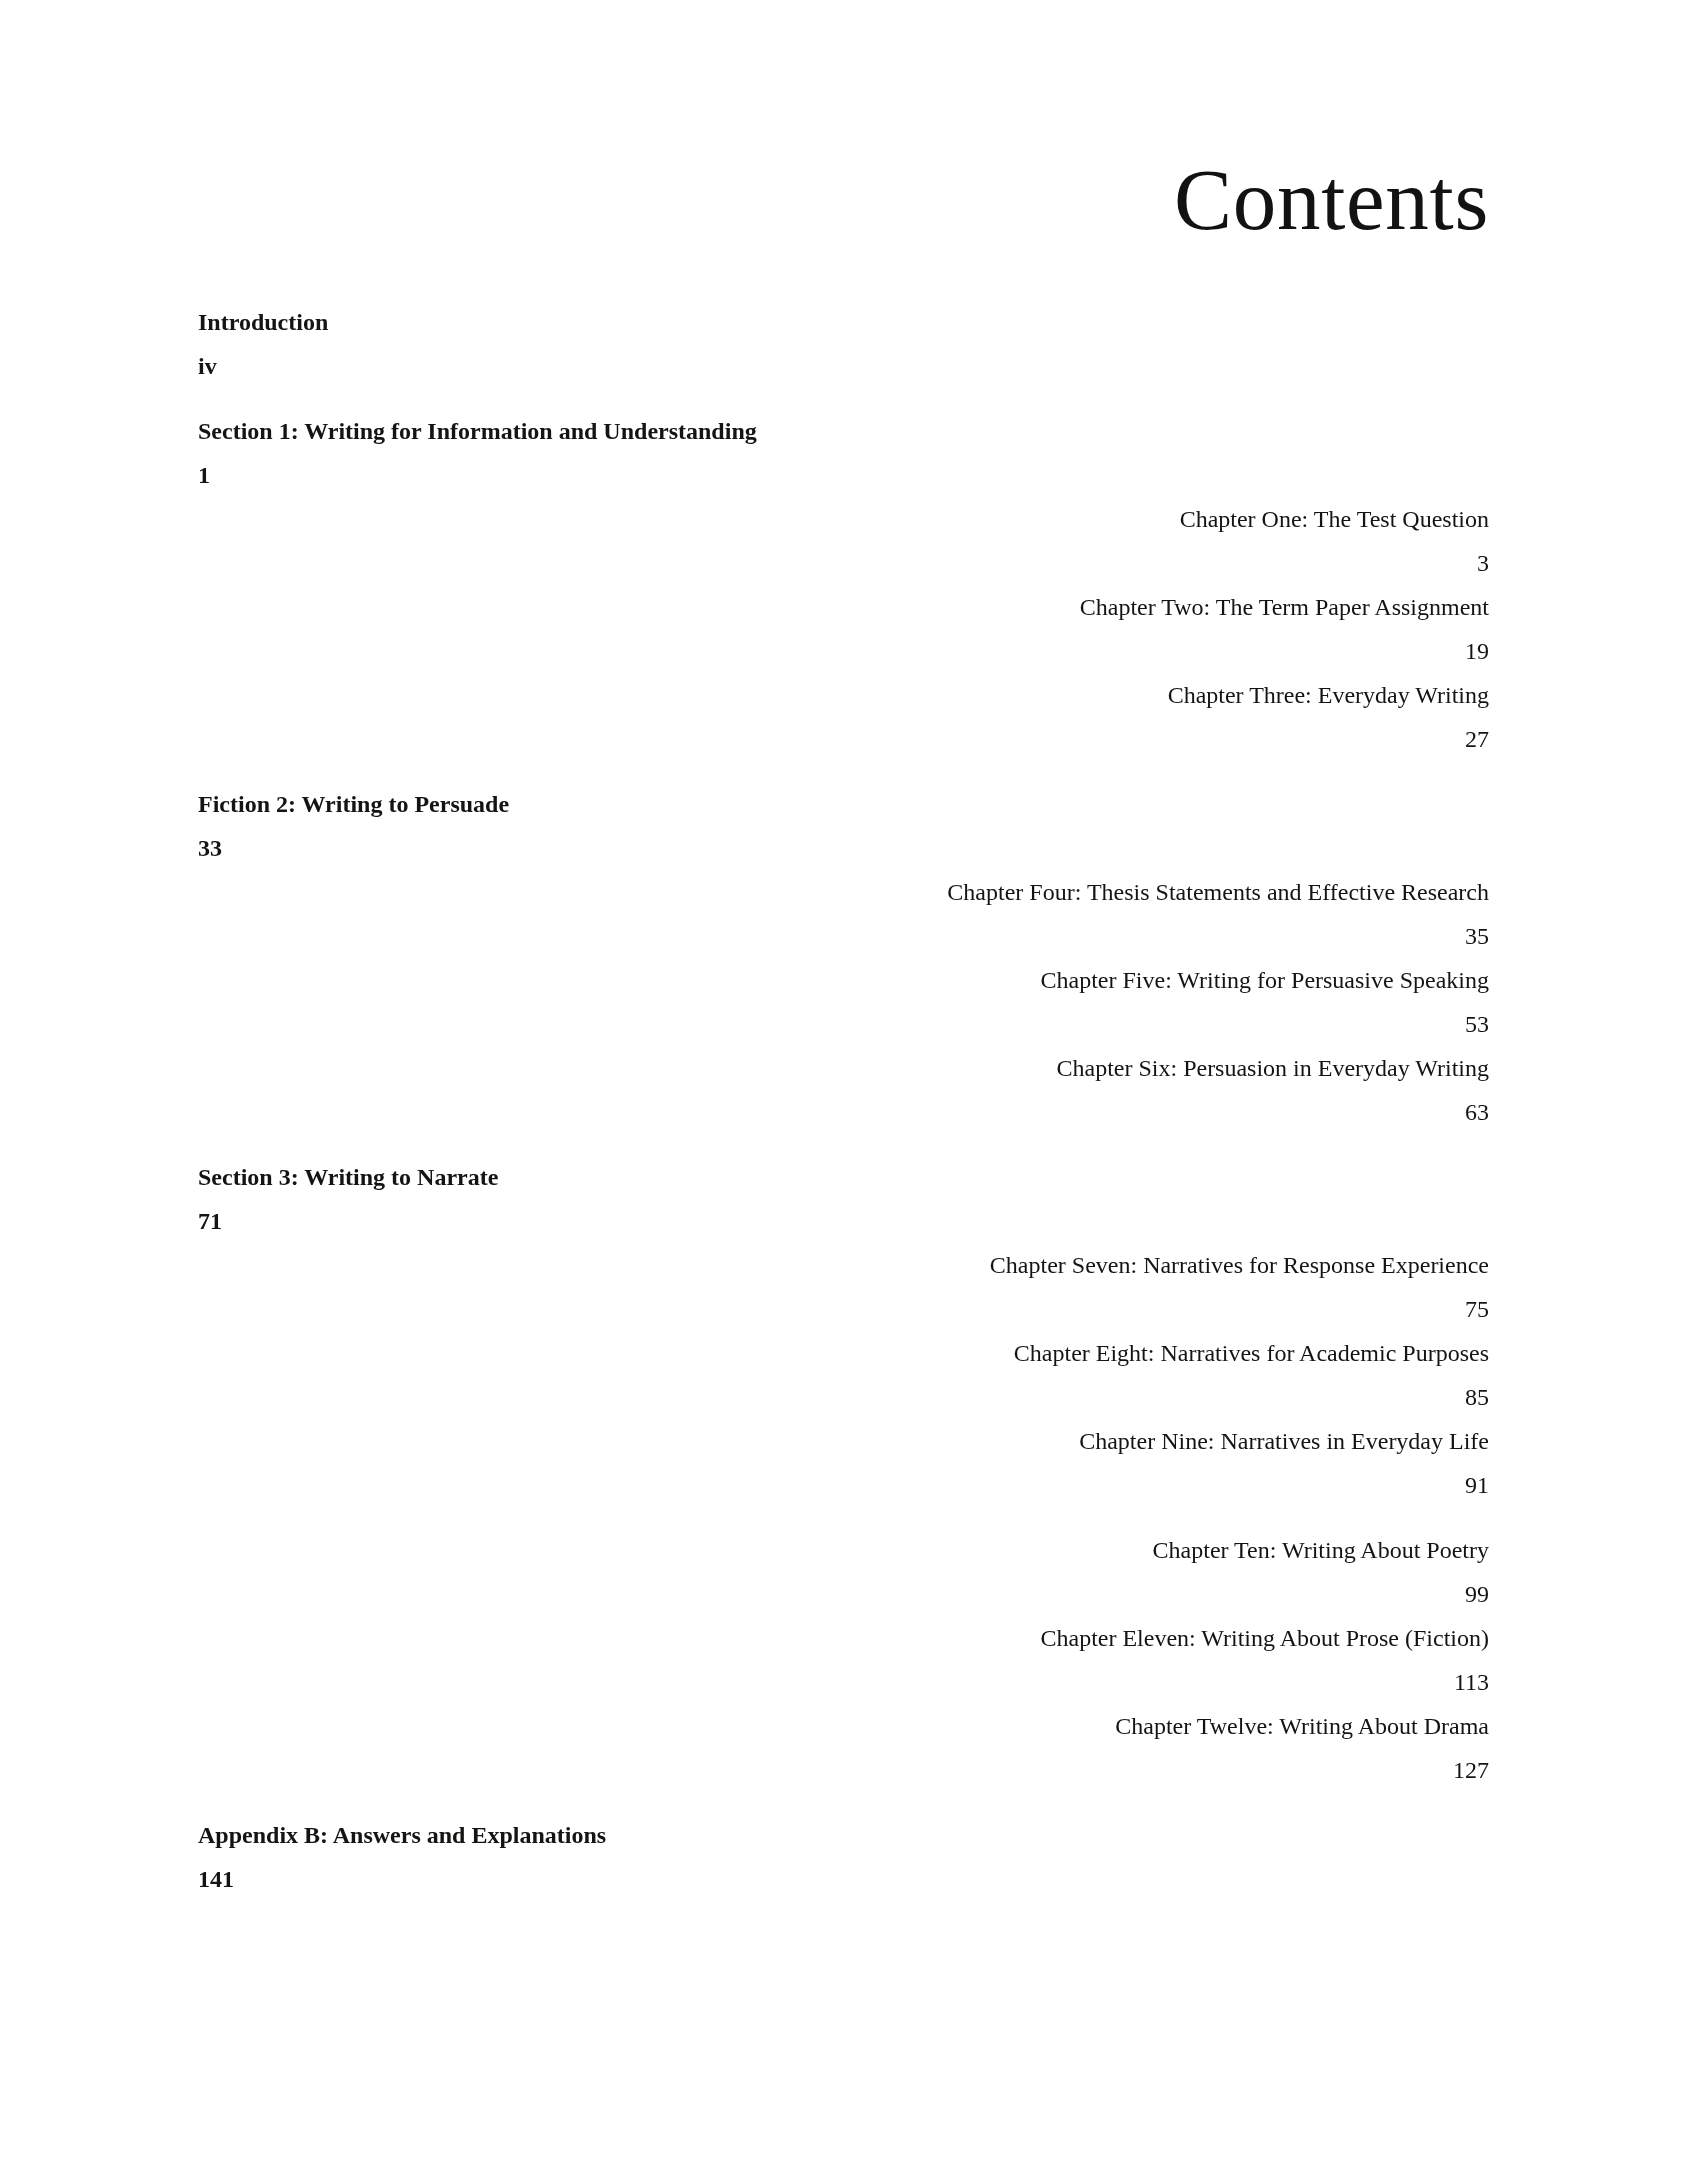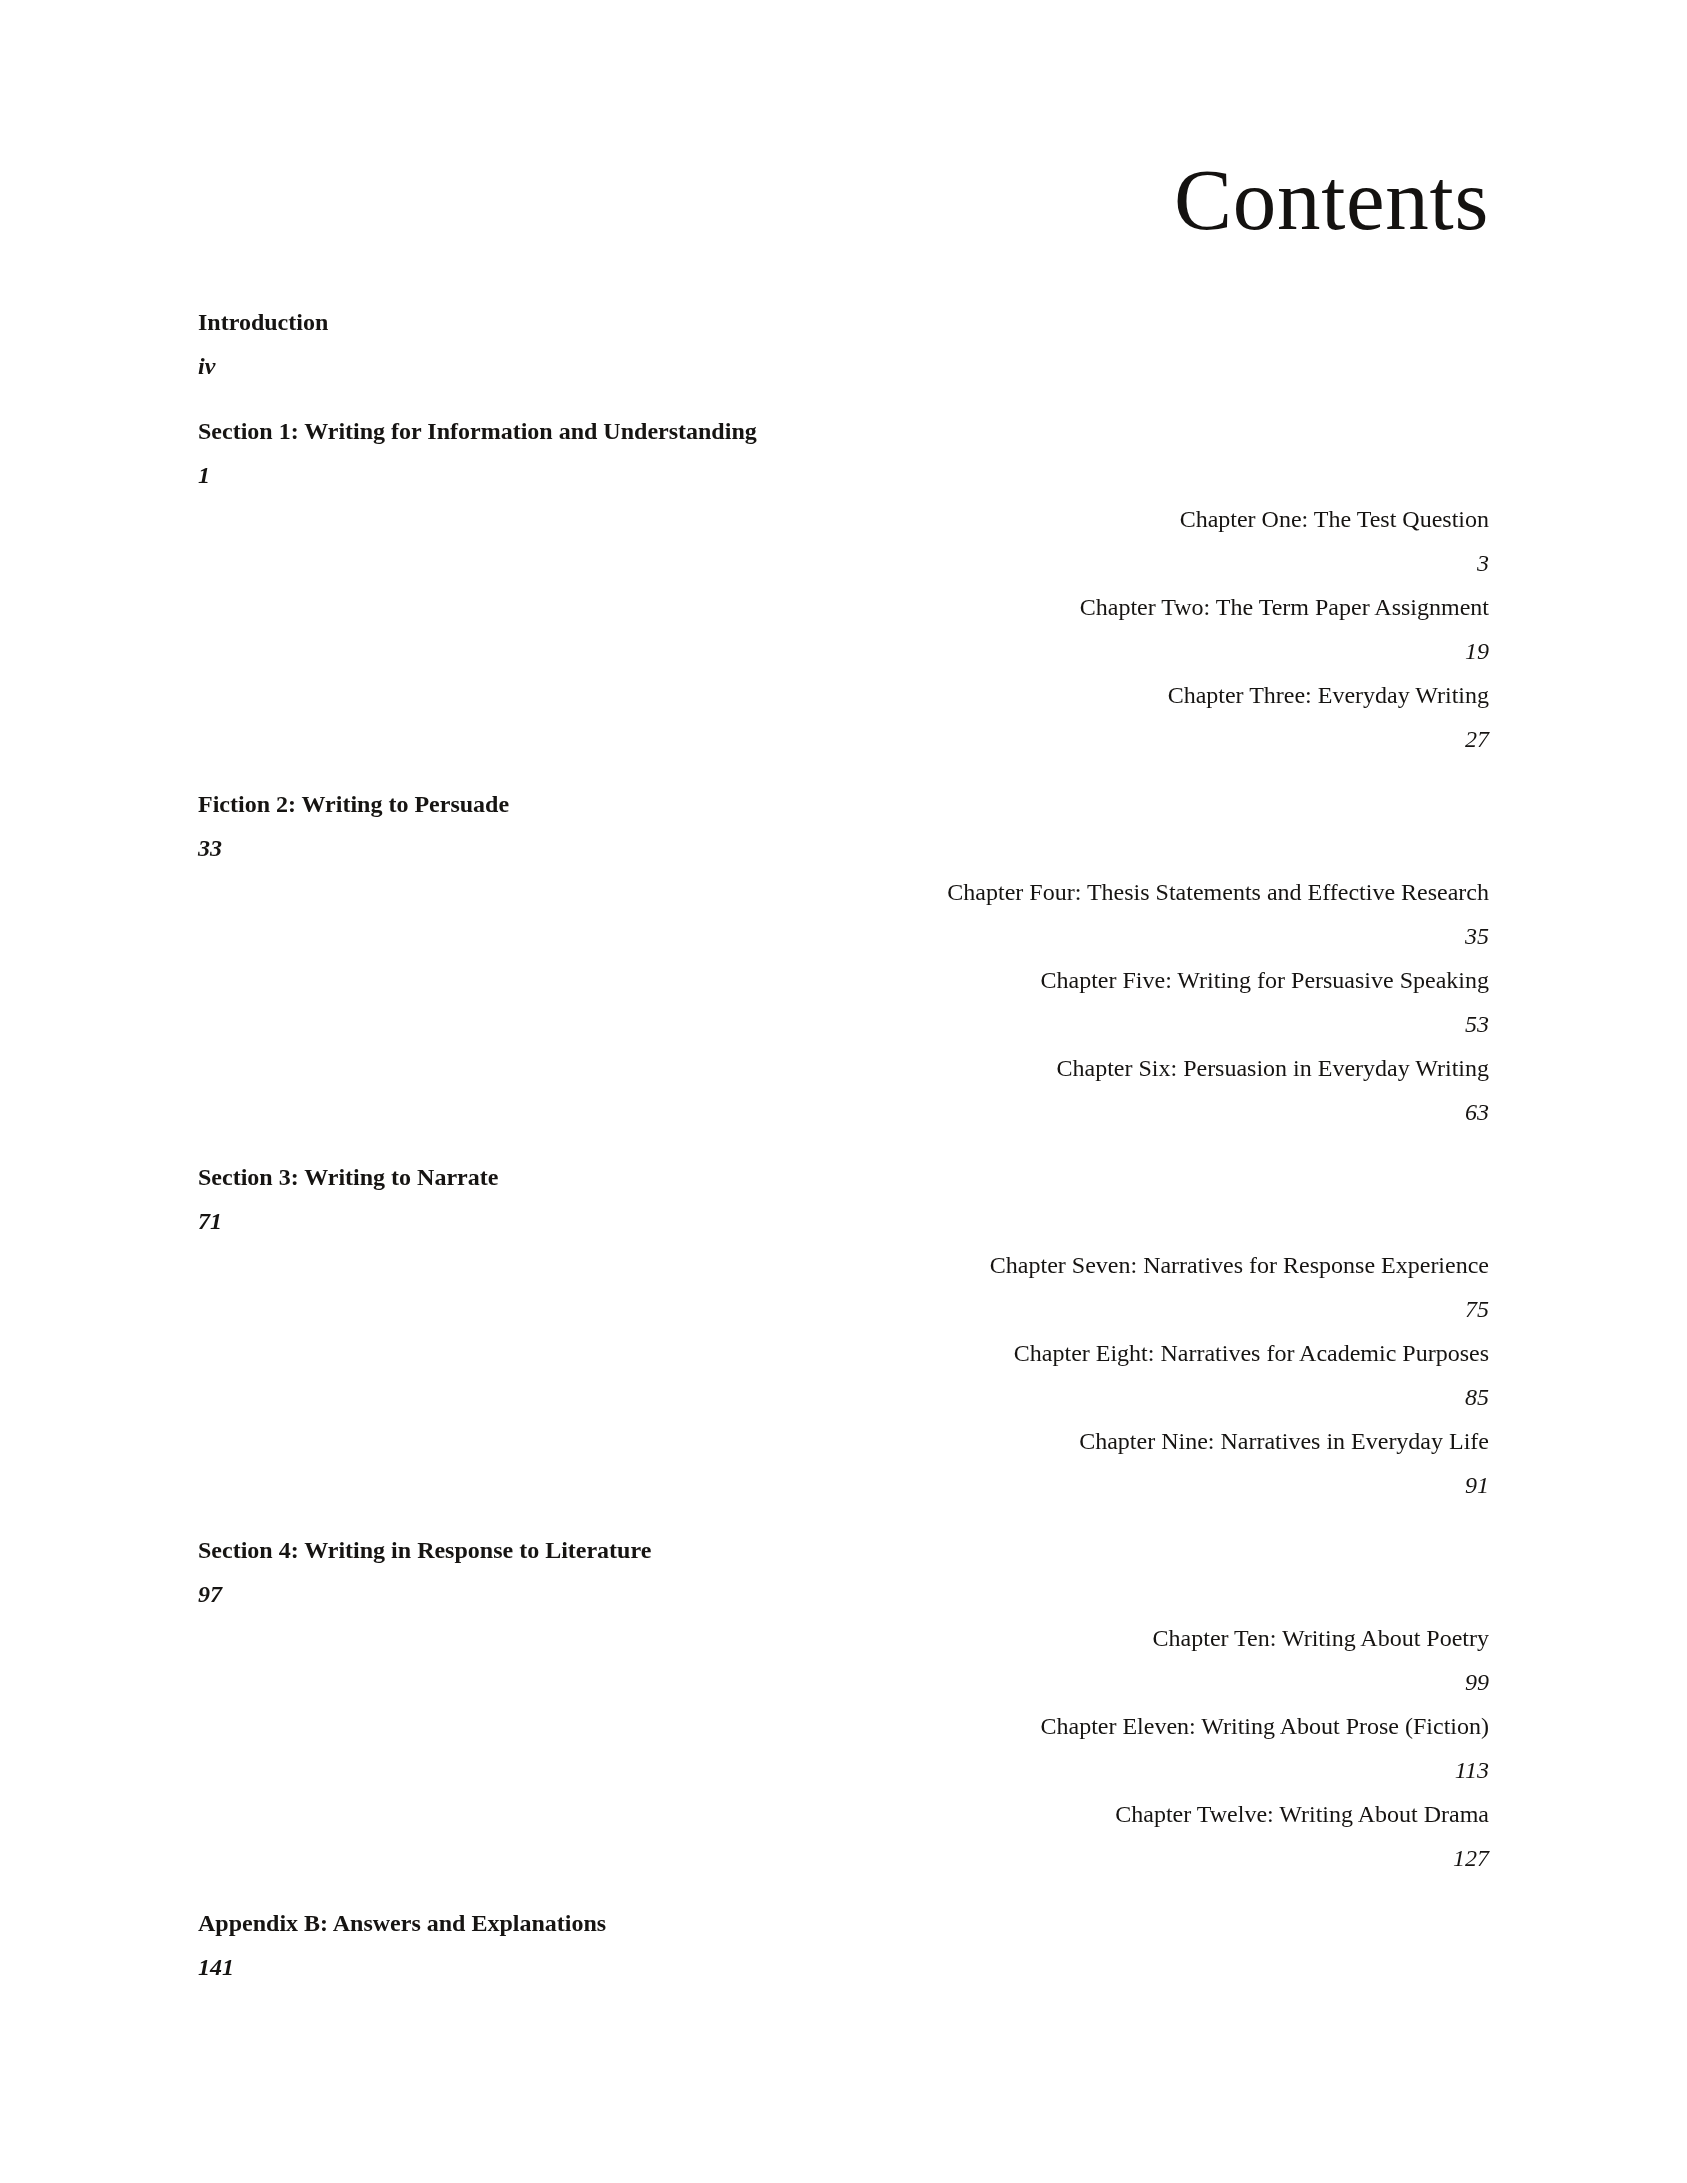--- a/index.html
+++ b/index.html
@@ -62,21 +62,20 @@
     align-items: flex-end;
   }
 
   .toc-label {
     white-space: nowrap;
   }
 
   .toc-page {
     white-space: nowrap;
     text-align: right;
-    font-style: italic;
   }
 </style>
 </head>
 <body>
 
 <div class="page">
   <div class="content">
     <h1 class="doc-title">Contents</h1>
     <div class="toc">
         <div class="toc-group">
@@ -133,24 +132,20 @@
           <div class="toc-row indent">
             <span class="toc-label">Chapter Eight: Narratives for Academic Purposes</span>
             <span class="toc-page">85</span>
           </div>
           <div class="toc-row indent">
             <span class="toc-label">Chapter Nine: Narratives in Everyday Life</span>
             <span class="toc-page">91</span>
           </div>
         </div>
         <div class="toc-group">
-          <div class="toc-row bold">
-            <span class="toc-label">Section 4: Writing in Response to Literature</span>
-            <span class="toc-page">97</span>
-          </div>
           <div class="toc-row indent">
             <span class="toc-label">Chapter Ten: Writing About Poetry</span>
             <span class="toc-page">99</span>
           </div>
           <div class="toc-row indent">
             <span class="toc-label">Chapter Eleven: Writing About Prose (Fiction)</span>
             <span class="toc-page">113</span>
           </div>
           <div class="toc-row indent">
             <span class="toc-label">Chapter Twelve: Writing About Drama</span>

